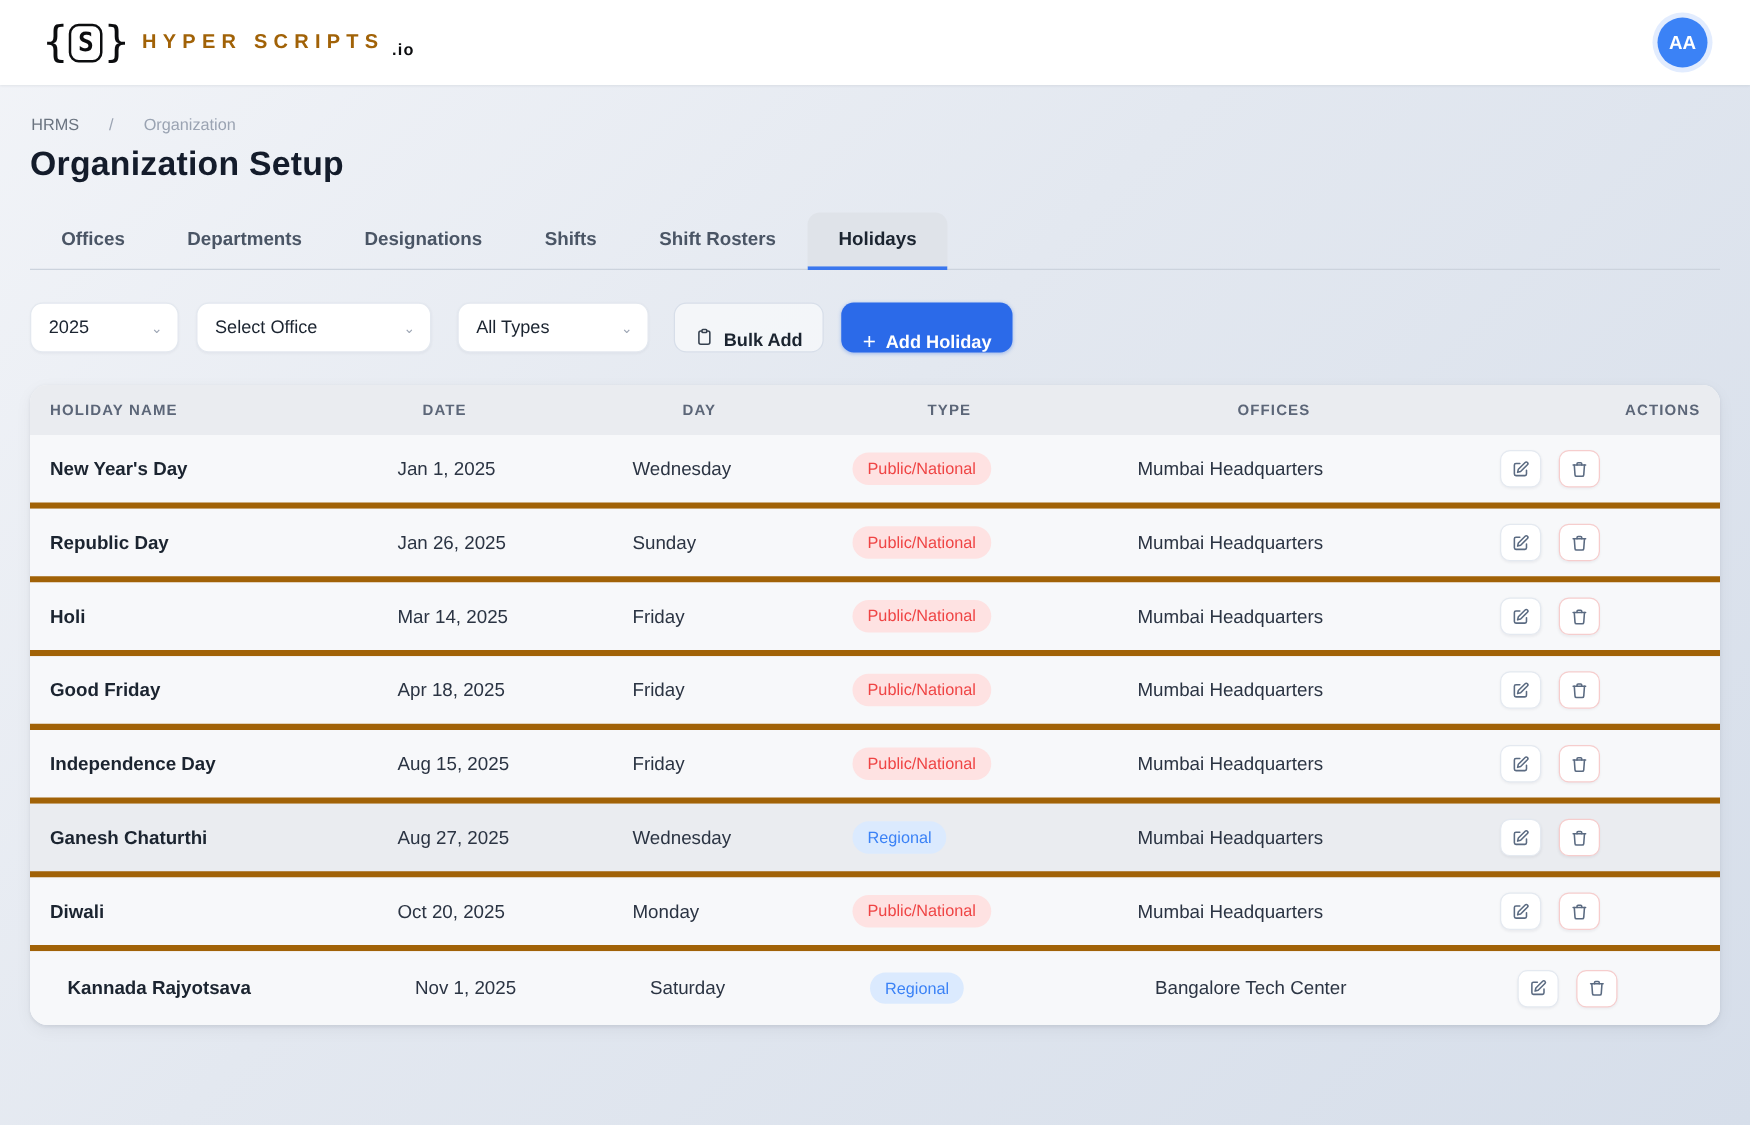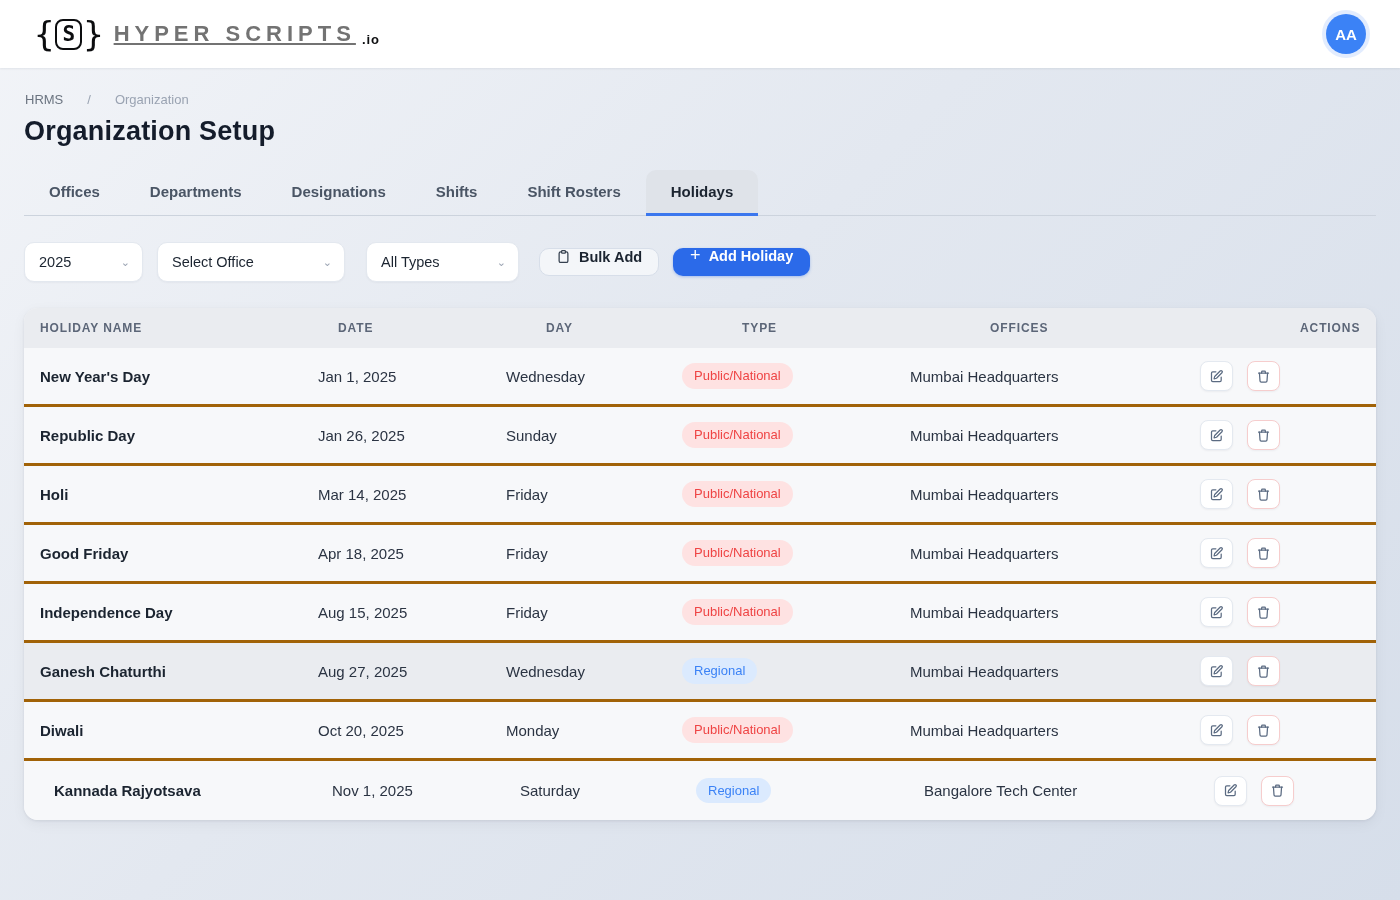--- a/index.html
+++ b/index.html
@@ -20,23 +20,22 @@
   }
   .logo { display: flex; align-items: center; gap: 10px; }
   .logo-mark { display: flex; align-items: center; color: #0c0d0f; }
   .logo-mark .brace { font-size: 34px; font-weight: 500; line-height: 1; font-family: "DejaVu Sans Mono", monospace; }
   .logo-mark .mark-s {
     font-size: 21px; font-weight: 800; line-height: 1; padding: 3px 5px;
     border: 2.5px solid #0c0d0f; border-radius: 8px; margin: 0 1px;
     font-family: "DejaVu Sans Mono", monospace;
   }
   .logo-text {
-    font-size: 22px; font-weight: 700; letter-spacing: 5px; color: #737373;
+    font-size: 16px; font-weight: 700; letter-spacing: 5px; color: #a16207;
     text-transform: uppercase;
-    text-decoration: underline;
   }
   .logo-suffix { font-size: 13px; font-weight: 600; color: #0c0d0f; letter-spacing: 1px; align-self: flex-end; margin-bottom: 4px; margin-left: -4px; }
   .avatar {
     width: 40px; height: 40px; border-radius: 50%; background: #3b82f6;
     color: #fff; font-size: 15px; font-weight: 700;
     display: flex; align-items: center; justify-content: center;
     box-shadow: 0 0 0 4px rgba(59,130,246,.15); cursor: pointer;
   }
 
   
@@ -64,22 +63,22 @@
     display: flex; align-items: center; justify-content: space-between;
     padding: 0 12px 0 14px; font-size: 14.5px; color: #1b2430; cursor: pointer;
     box-shadow: 0 1px 2px rgba(16,24,40,.04);
     text-align: right;
   }
   .select .chev { color: #9aa3b2; font-size: 11px; margin-left: 10px; }
   .select-year { width: 119px; }
   .select-office { width: 188px; margin-left: 14px; }
   .select-type { width: 153px; margin-left: 21px; }
   .btn {
-    height: 28px; border-radius: 10px; font-size: 14.5px; font-weight: 600;
-    display: flex; align-items: flex-start; gap: 8px; cursor: pointer; border: none;
+    height: 40px; border-radius: 10px; font-size: 14.5px; font-weight: 600;
+    display: flex; align-items: flex-end; gap: 8px; cursor: pointer; border: none;
     font-family: "Liberation Sans", sans-serif;
   }
   .btn-bulk {
     margin-left: 20px; padding: 0 16px; background: rgba(255,255,255,.55);
     border: 1px solid #d7dee9; color: #1b2430;
   }
   .btn-bulk svg { color: #35404f; }
   .btn-add {
     margin-left: 14px; padding: 0 17px; background: #2b6ae9; color: #ffffff;
     box-shadow: 0 1px 3px rgba(43,106,233,.35);
@@ -95,21 +94,21 @@
     display: grid; grid-template-columns: 278px 188px 176px 228px 290px 1fr;
     background: #eaecf0; height: 40px; align-items: center; padding: 0 16px; gap: 20px;
   }
   .th {
     font-size: 12px; font-weight: 700; letter-spacing: .9px; color: #5c6678;
     text-transform: uppercase;
   }
   .trow {
     display: grid; grid-template-columns: 278px 188px 176px 228px 290px 1fr;
     height: 59px; align-items: center; padding: 0 16px;
-    border-bottom: 3px solid #a16207; background: #f7f8fa;
+    border-bottom: 5px solid #a16207; background: #f7f8fa;
   }
   .trow:last-child { border-bottom: none; padding-left: 30px; }
   .trow.highlighted { background: #eaecf0; }
   .cell { font-size: 15px; color: #2b3443; }
   .cell.name { font-weight: 700; color: #1b2430; }
   .badge {
     display: inline-block; font-size: 13px; font-weight: 500;
     padding: 5px 12px; border-radius: 999px; line-height: 1.2;
   }
   .badge.public { background: #fee2e2; color: #ef4444; }

